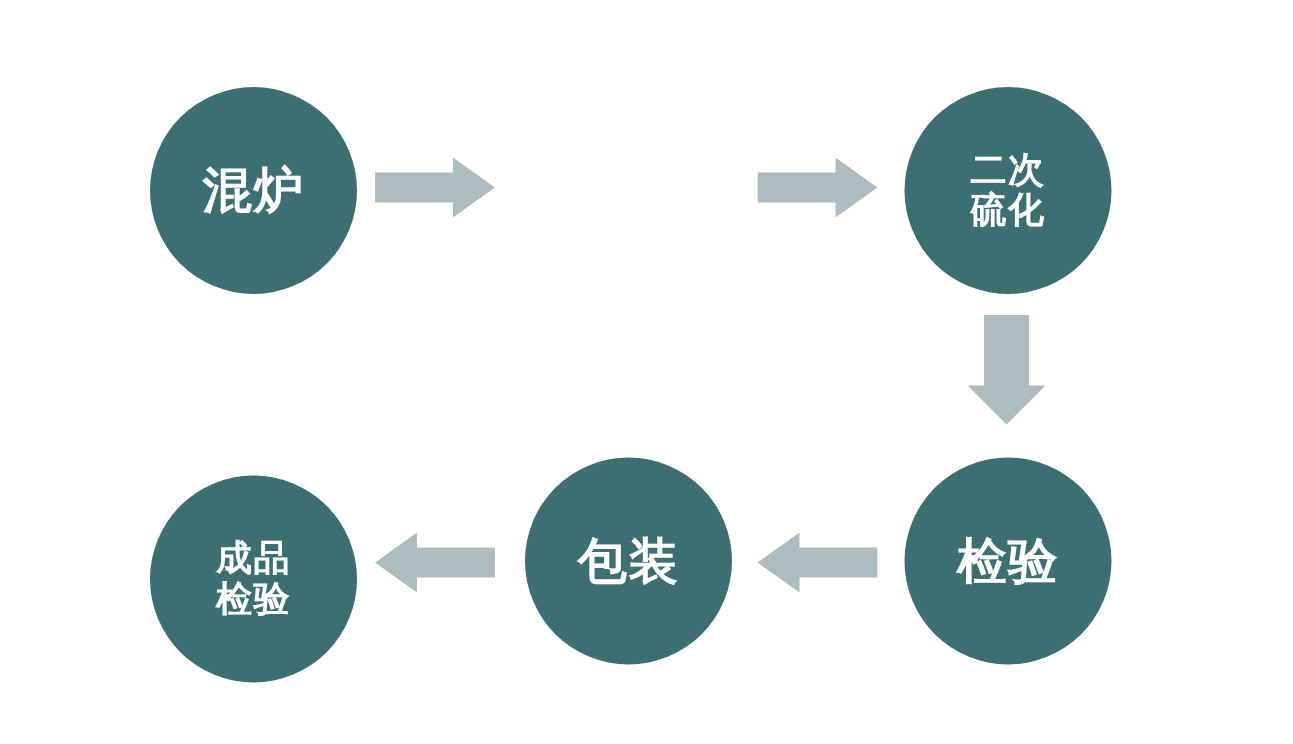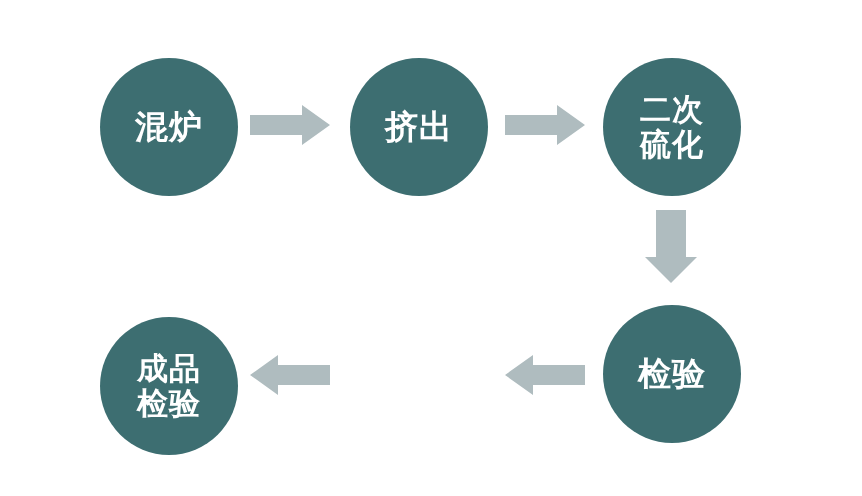--- a/index.html
+++ b/index.html
@@ -37,21 +37,21 @@
     color: #ffffff;
     font-weight: bold;
     font-size: 33px;
     line-height: 1.12;
     text-align: center;
     letter-spacing: 1px;
     white-space: pre-line;
     user-select: none;
   }
   .node-label.two-line {
-    font-size: 31px;
+    font-size: 24px;
     line-height: 1.14;
   }
 
   
   #node-mixing      { left: 100px; top: 58px;  }
   #node-extrusion   { left: 350px; top: 58px;  }
   #node-vulcanize   { left: 603px; top: 58px;  }
   #node-inspection  { left: 603px; top: 305px; }
   #node-packaging   { left: 350px; top: 305px; }
   #node-final       { left: 100px; top: 317px; }
@@ -76,23 +76,20 @@
   <div class="node" id="node-mixing">
     <span class="node-label">混炉</span>
   </div>
 
   <div class="arrow" id="arrow-1">
     <svg width="80" height="40" viewBox="0 0 80 40" xmlns="http://www.w3.org/2000/svg">
       <polygon points="0,10 52,10 52,0 80,20 52,40 52,30 0,30" fill="#AFBCBF"></polygon>
     </svg>
   </div>
 
-  <div class="node" id="node-extrusion">
-    <span class="node-label">挤出</span>
-  </div>
 
   <div class="arrow" id="arrow-2">
     <svg width="80" height="40" viewBox="0 0 80 40" xmlns="http://www.w3.org/2000/svg">
       <polygon points="0,10 52,10 52,0 80,20 52,40 52,30 0,30" fill="#AFBCBF"></polygon>
     </svg>
   </div>
 
   <div class="node" id="node-vulcanize">
     <span class="node-label two-line">二次
 硫化</span>
@@ -107,20 +104,23 @@
   <div class="node" id="node-inspection">
     <span class="node-label">检验</span>
   </div>
 
   <div class="arrow" id="arrow-4">
     <svg width="80" height="40" viewBox="0 0 80 40" xmlns="http://www.w3.org/2000/svg">
       <polygon points="80,10 28,10 28,0 0,20 28,40 28,30 80,30" fill="#AFBCBF"></polygon>
     </svg>
   </div>
 
+  <div class="node" id="node-packaging">
+    <span class="node-label">包装</span>
+  </div>
 
   <div class="arrow" id="arrow-5">
     <svg width="80" height="40" viewBox="0 0 80 40" xmlns="http://www.w3.org/2000/svg">
       <polygon points="80,10 28,10 28,0 0,20 28,40 28,30 80,30" fill="#AFBCBF"></polygon>
     </svg>
   </div>
 
   <div class="node" id="node-final">
     <span class="node-label two-line">成品
 检验</span>

